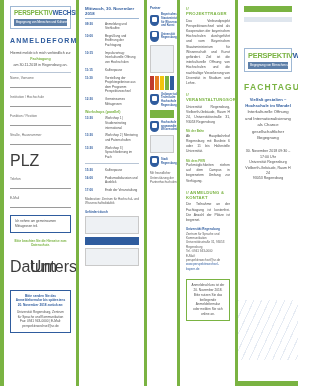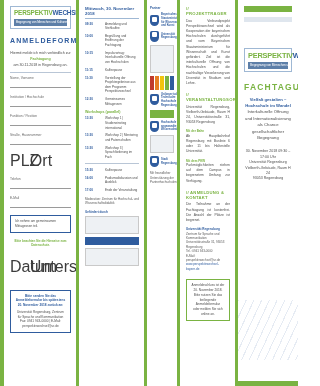--- a/index.html
+++ b/index.html
@@ -124,24 +124,20 @@
       </div>
       <div class="field">
         <div class="lab">Straße, Hausnummer</div>
         <div class="ln"></div>
       </div>
       <div class="field2">
         <div class="c1">
           <div class="lab">PLZ</div>
           <div class="ln"></div>
         </div>
-        <div class="c2">
-          <div class="lab">Ort</div>
-          <div class="ln"></div>
-        </div>
       </div>
       <div class="field">
         <div class="lab">Telefon</div>
         <div class="ln"></div>
       </div>
       <div class="field">
         <div class="lab">E-Mail</div>
         <div class="ln"></div>
       </div>
 

